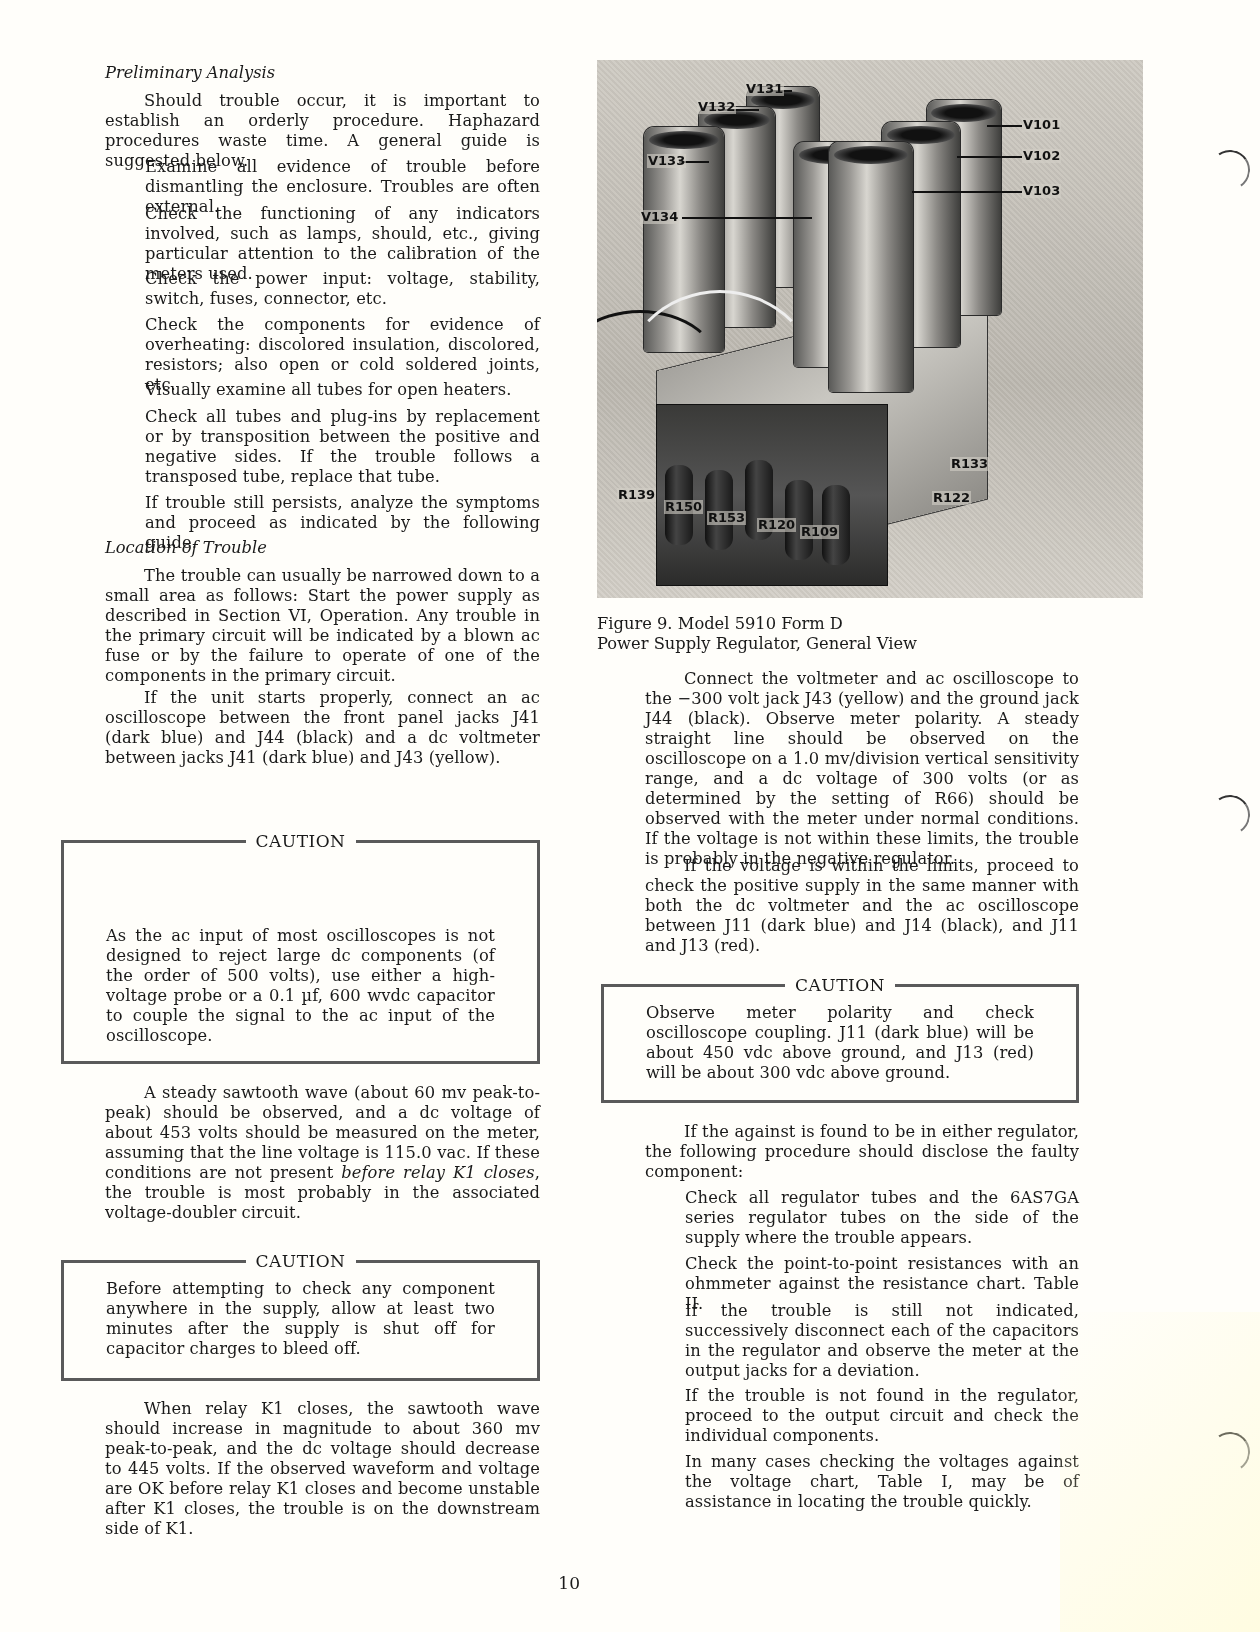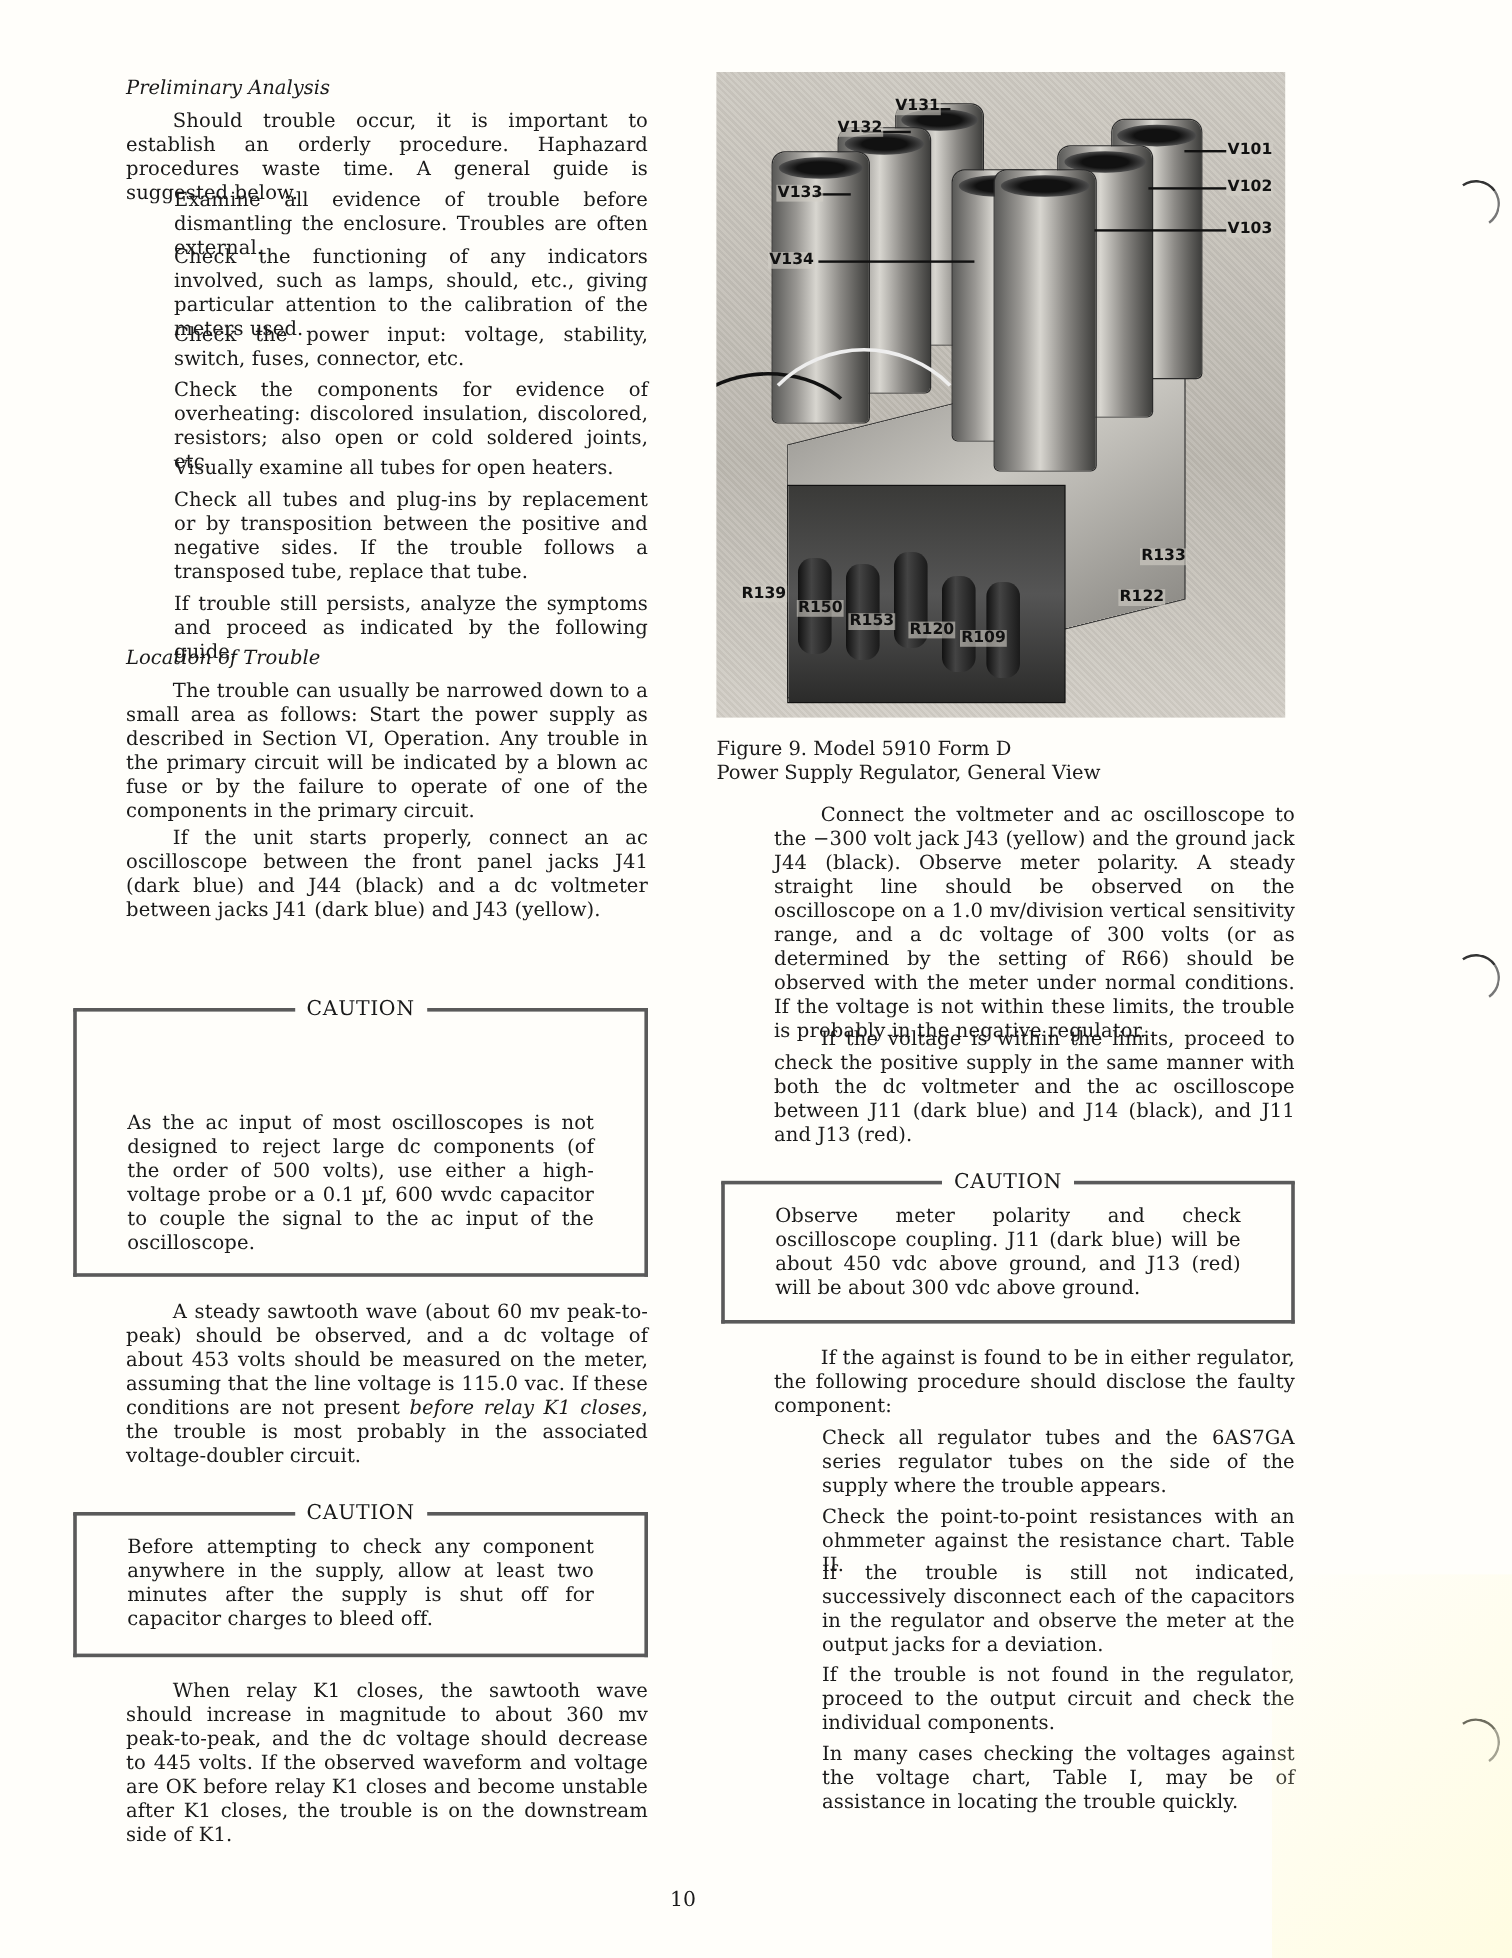--- a/index.html
+++ b/index.html
@@ -34,21 +34,21 @@
     position: absolute; left: -3px; right: -3px; top: -11px; height: 22px;
     display: flex; align-items: center;
   }
   .caution-line { flex: 1; height: 3px; background: #5a5a5a; }
   .caution-title {
     padding: 0 10px; font-size: 17px; letter-spacing: 0.5px; background: transparent; text-align: center;
   }
   .caution-body { position: absolute; left: 42px; right: 42px; }
 
   .photo {
-    position: absolute; left: 597px; top: 60px; width: 474px; height: 538px;
+    position: absolute; left: 597px; top: 60px; width: 546px; height: 538px;
     background:
       repeating-linear-gradient(45deg, rgba(0,0,0,0.04) 0 2px, rgba(255,255,255,0.05) 2px 4px),
       linear-gradient(180deg, #cfcbc3 0%, #bdb9b1 60%, #d4d0c8 100%);
     overflow: hidden;
   }
   .tube {
     position: absolute; border-radius: 10px 10px 4px 4px;
     background: linear-gradient(90deg, #5a5a58 0%, #9a9894 25%, #d8d6d0 45%, #8c8a86 70%, #3e3e3c 100%);
     box-shadow: 0 0 0 1px #2a2a2a;
   }

